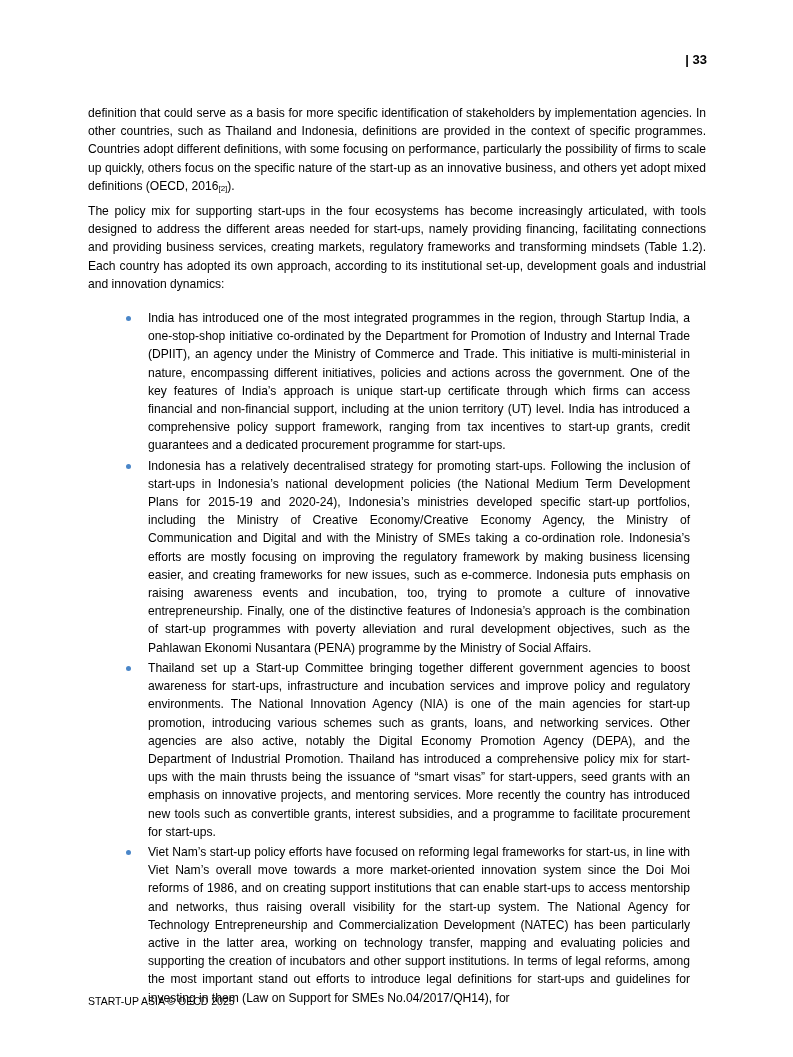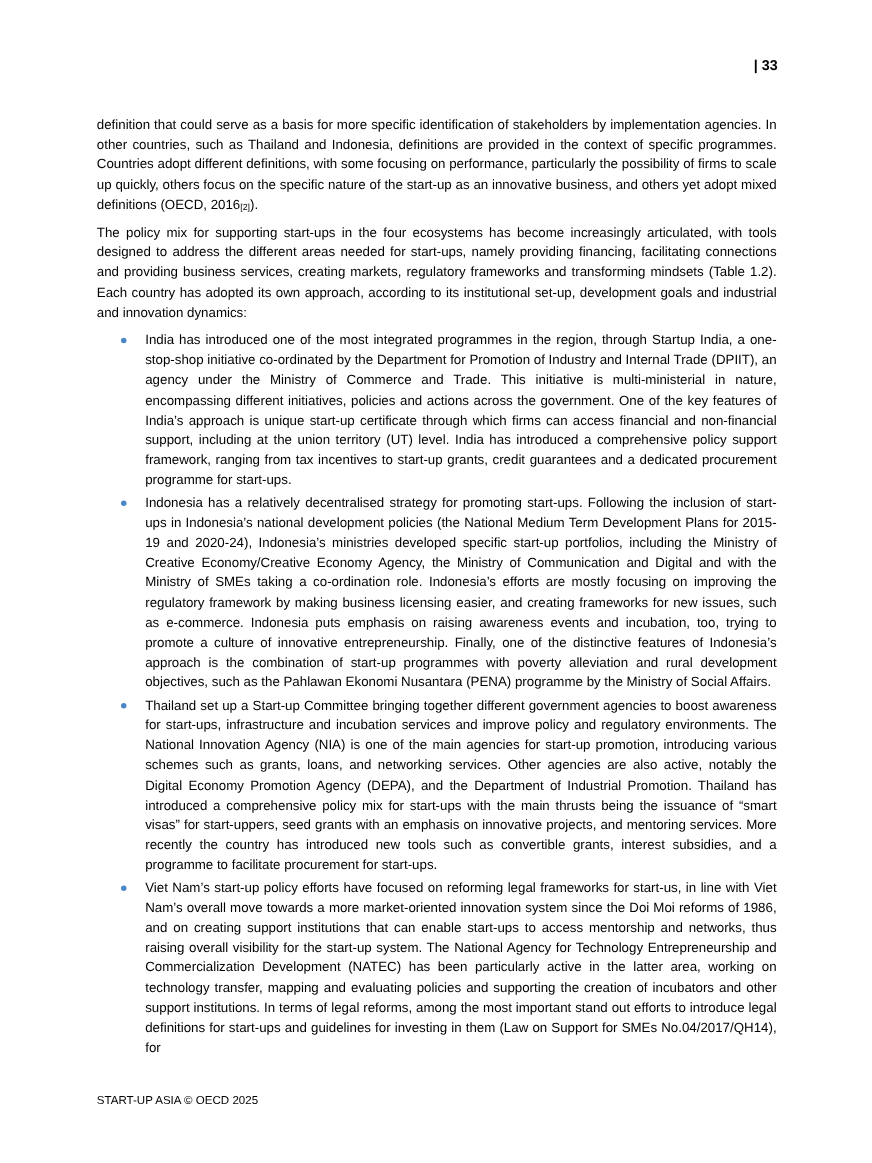--- a/index.html
+++ b/index.html
@@ -10,21 +10,21 @@
   .page-number {
     position: absolute; top: 52px; right: 86px;
     font-size: 13px; font-weight: bold; letter-spacing: 0px; text-align: right;
   }
   .content {
     position: absolute; left: 88px; top: 104px; width: 618px;
     font-size: 12.1px; line-height: 18.2px; text-align: justify;
   }
   .content p { margin: 0 0 7px 0; }
   .content sub { font-size: 8px; vertical-align: -1px; line-height: 0; }
-  ul.bullets { list-style: none; margin: 0; padding: 0; }
+  ul.bullets { list-style: none; margin: 16px; padding: 0; }
   ul.bullets li {
     position: relative; padding-left: 44px; margin-bottom: 2px;
   }
   .bullet-dot {
     position: absolute; left: 22px; top: 7px;
     width: 5px; height: 5px; border-radius: 50%;
     background: #4a86c8;
   }
   .footer {
     position: absolute; left: 88px; top: 995px;

